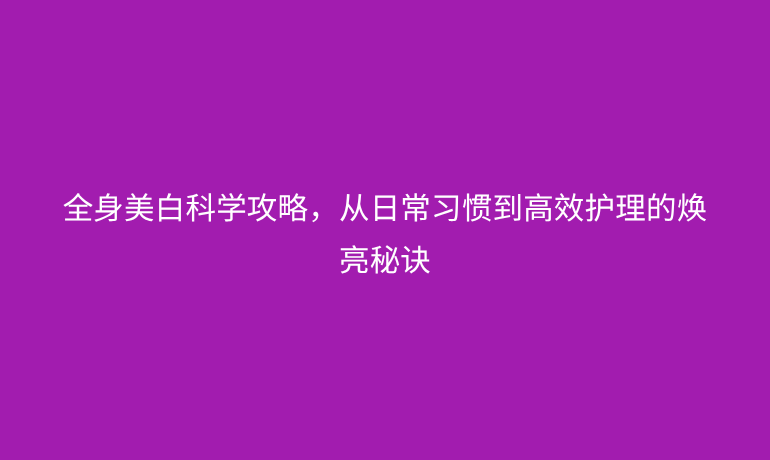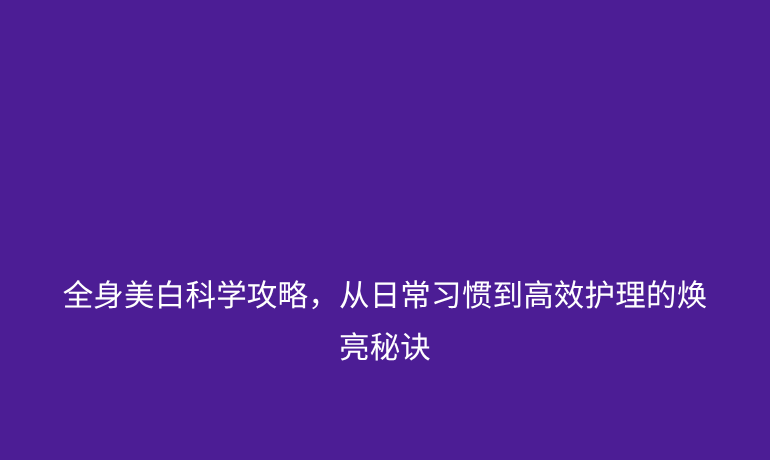--- a/index.html
+++ b/index.html
@@ -48,17 +48,17 @@
     line-height: 52px;
     letter-spacing: 0.2px;
     word-break: break-word;
     text-rendering: optimizeLegibility;
     -webkit-font-smoothing: antialiased;
   }
 </style>
 </head>
 <body>
 
-<div id="title-card" style="background: #4c1d95; justify-content: center;">
+<div id="title-card" style="background: #a21caf;">
   <div id="title-block">
     <h1 id="headline" style="color: rgb(255, 255, 255);">全身美白科学攻略，从日常习惯到高效护理的焕亮秘诀</h1>
   </div>
 </div>
 
 </body></html>

